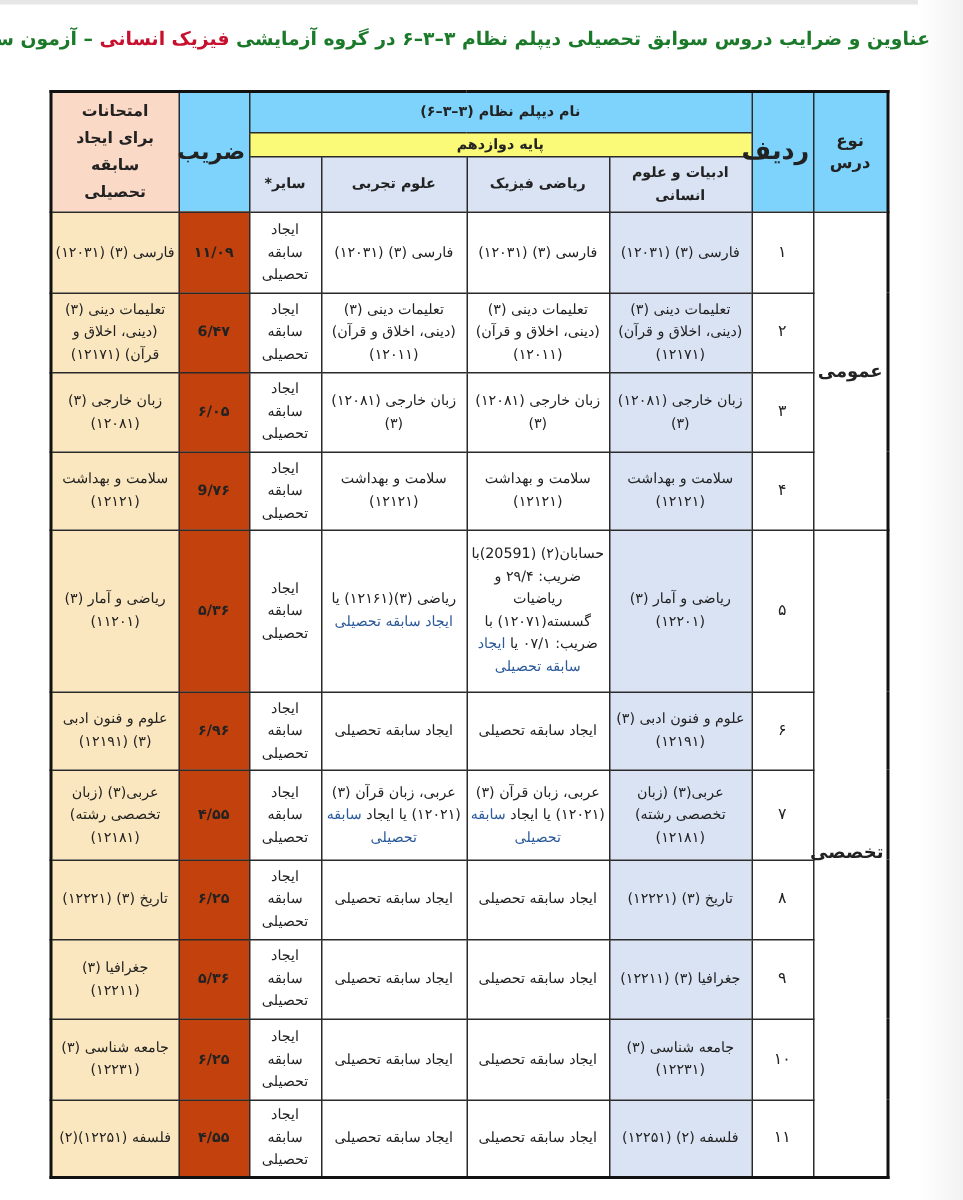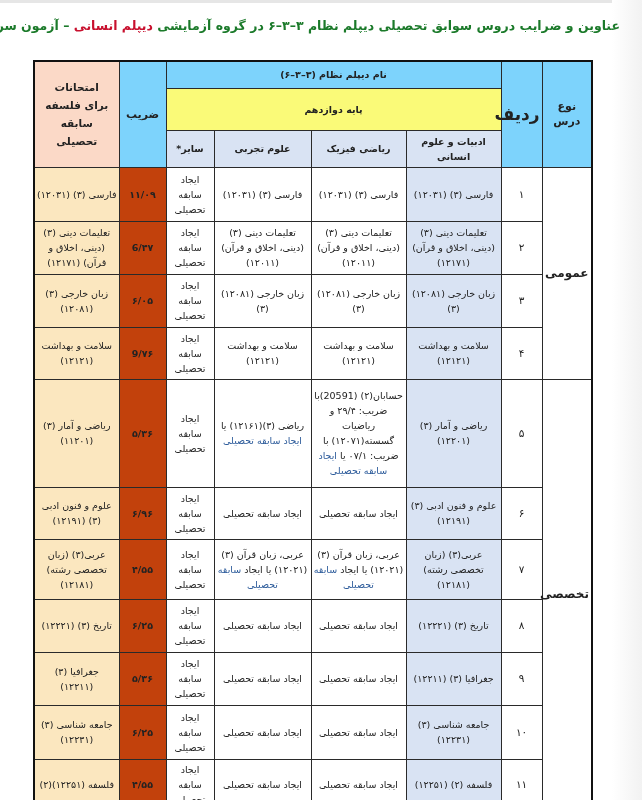--- a/index.html
+++ b/index.html
@@ -44,44 +44,44 @@
   .radif { font-size:10.5px !important; }
 </style>
 </head>
 <body>
 
 <div class="topline"></div>
 <div class="rightedge"></div>
 
 <div class="title">
   <span>عناوین و ضرایب دروس سوابق تحصیلی دیپلم نظام ۳–۳–۶ در گروه آزمایشی</span>
-  <span class="hl">دیپلم انسانی</span>
+  <span class="hl">فیزیک انسانی</span>
   <span>– آزمون سراسری سال ۱۴۰۴</span>
 </div>
 
 <table class="grid">
   <colgroup>
     <col style="width:50px">
     <col style="width:41px">
     <col style="width:95px">
     <col style="width:95px">
     <col style="width:97px">
     <col style="width:48px">
     <col style="width:47px">
     <col style="width:85px">
   </colgroup>
   <thead>
     <tr style="height:27px">
       <th rowspan="3" class="h-blue" style="font-size:11px">نوع درس</th>
       <th rowspan="3" class="h-blue" style="font-size:17px">ردیف</th>
       <th colspan="4" class="h-blue">نام دیپلم نظام (۳–۳–۶)</th>
-      <th rowspan="3" class="h-blue" style="font-size:11px">ضریب</th>
-      <th rowspan="3" class="h-peach" style="font-size:10.5px;line-height:18px;padding:0 8px">امتحانات برای فلسفه سابقه تحصیلی</th>
-    </tr>
-    <tr style="height:42px">
+      <th rowspan="3" class="h-blue" style="font-size:15px">ضریب</th>
+      <th rowspan="3" class="h-peach" style="font-size:10.5px;line-height:18px;padding:0 8px">امتحانات برای ایجاد سابقه تحصیلی</th>
+    </tr>
+    <tr style="height:16px">
       <th colspan="4" class="h-yellow">پایه دوازدهم</th>
     </tr>
     <tr style="height:37px">
       <th class="h-lblue red" style="padding:0 14px">ادبیات و علوم انسانی</th>
       <th class="h-lblue">ریاضی فیزیک</th>
       <th class="h-lblue">علوم تجربی</th>
       <th class="h-lblue">سایر*</th>
     </tr>
   </thead>
   <tbody>

